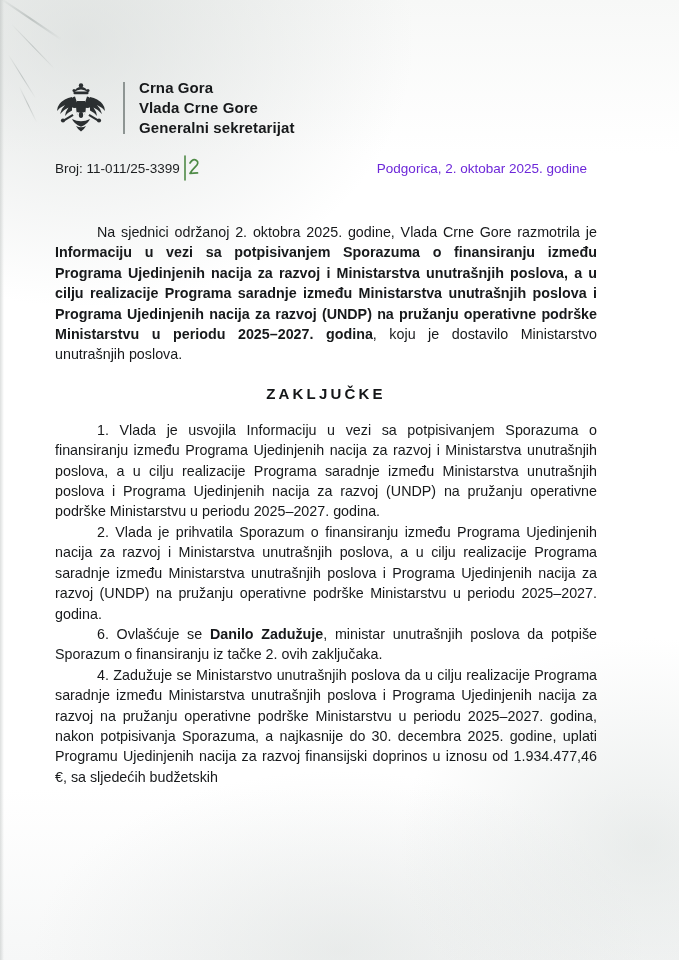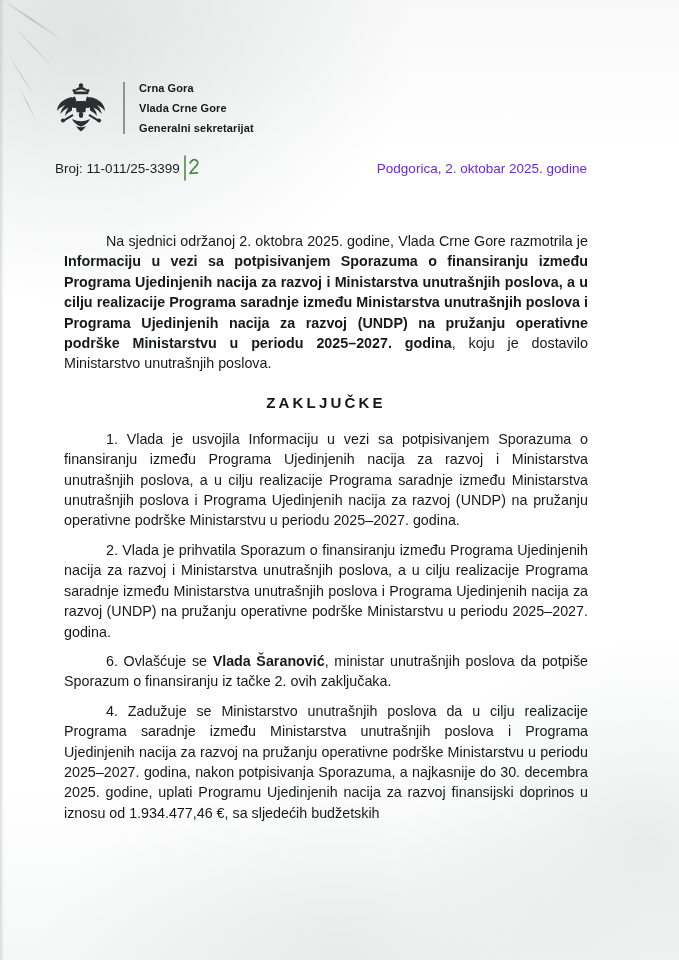--- a/index.html
+++ b/index.html
@@ -64,21 +64,21 @@
     background: #8e9593;
     margin: 0 14px 0 16px;
     flex: 0 0 auto;
   }
   .org-lines {
     display: flex;
     flex-direction: column;
     justify-content: center;
   }
   .org-line {
-    font-size: 11px;
+    font-size: 15px;
     font-weight: bold;
     line-height: 20px;
     letter-spacing: 0.1px;
     color: #16181a;
     white-space: nowrap;
   }
 
   
   .ref-row {
     position: absolute;
@@ -112,21 +112,21 @@
   }
 
   
   .body-block {
     position: absolute;
     left: 55px;
     top: 222px;
     width: 542px;
   }
   p.para {
-    margin: 9px;
+    margin: 0;
     font-size: 14.3px;
     line-height: 20.4px;
     text-align: justify;
     text-justify: inter-word;
     color: #17191b;
     text-indent: 42px;
   }
   p.para b { font-weight: bold; }
 
   .heading {
@@ -206,19 +206,19 @@
 
     <p class="para"><span>Na sjednici održanoj 2. oktobra 2025. godine, Vlada Crne Gore razmotrila je </span><b>Informaciju u vezi sa potpisivanjem Sporazuma o finansiranju između Programa Ujedinjenih nacija za razvoj i Ministarstva unutrašnjih poslova, a u cilju realizacije Programa saradnje između Ministarstva unutrašnjih poslova i Programa Ujedinjenih nacija za razvoj (UNDP) na pružanju operativne podrške Ministarstvu u periodu 2025–2027. godina</b><span>, koju je dostavilo Ministarstvo unutrašnjih poslova.</span></p>
 
 
     <div class="heading">ZAKLJUČKE</div>
 
     <p class="para">1. Vlada je usvojila Informaciju u vezi sa potpisivanjem Sporazuma o finansiranju između Programa Ujedinjenih nacija za razvoj i Ministarstva unutrašnjih poslova, a u cilju realizacije Programa saradnje između Ministarstva unutrašnjih poslova i Programa Ujedinjenih nacija za razvoj (UNDP) na pružanju operativne podrške Ministarstvu u periodu 2025–2027. godina.</p>
 
     <p class="para">2. Vlada je prihvatila Sporazum o finansiranju između Programa Ujedinjenih nacija za razvoj i Ministarstva unutrašnjih poslova, a u cilju realizacije Programa saradnje između Ministarstva unutrašnjih poslova i Programa Ujedinjenih nacija za razvoj (UNDP) na pružanju operativne podrške Ministarstvu u periodu 2025–2027. godina.</p>
 
-    <p class="para"><span>6. Ovlašćuje se </span><b>Vlada Šaranović</b><span>, ministar unutrašnjih poslova da potpiše Sporazum o finansiranju iz tačke 2. ovih zaključaka.</span></p>
+    <p class="para"><span>6. Ovlašćuje se </span><b>Danilo Zadužuje</b><span>, ministar unutrašnjih poslova da potpiše Sporazum o finansiranju iz tačke 2. ovih zaključaka.</span></p>
 
     <p class="para">4. Zadužuje se Ministarstvo unutrašnjih poslova da u cilju realizacije Programa saradnje između Ministarstva unutrašnjih poslova i Programa Ujedinjenih nacija za razvoj na pružanju operativne podrške Ministarstvu u periodu 2025–2027. godina, nakon potpisivanja Sporazuma, a najkasnije do 30. decembra 2025. godine, uplati Programu Ujedinjenih nacija za razvoj finansijski doprinos u iznosu od 1.934.477,46  €, sa sljedećih budžetskih</p>
 
   </div>
 
 </div>
 
 </body></html>

